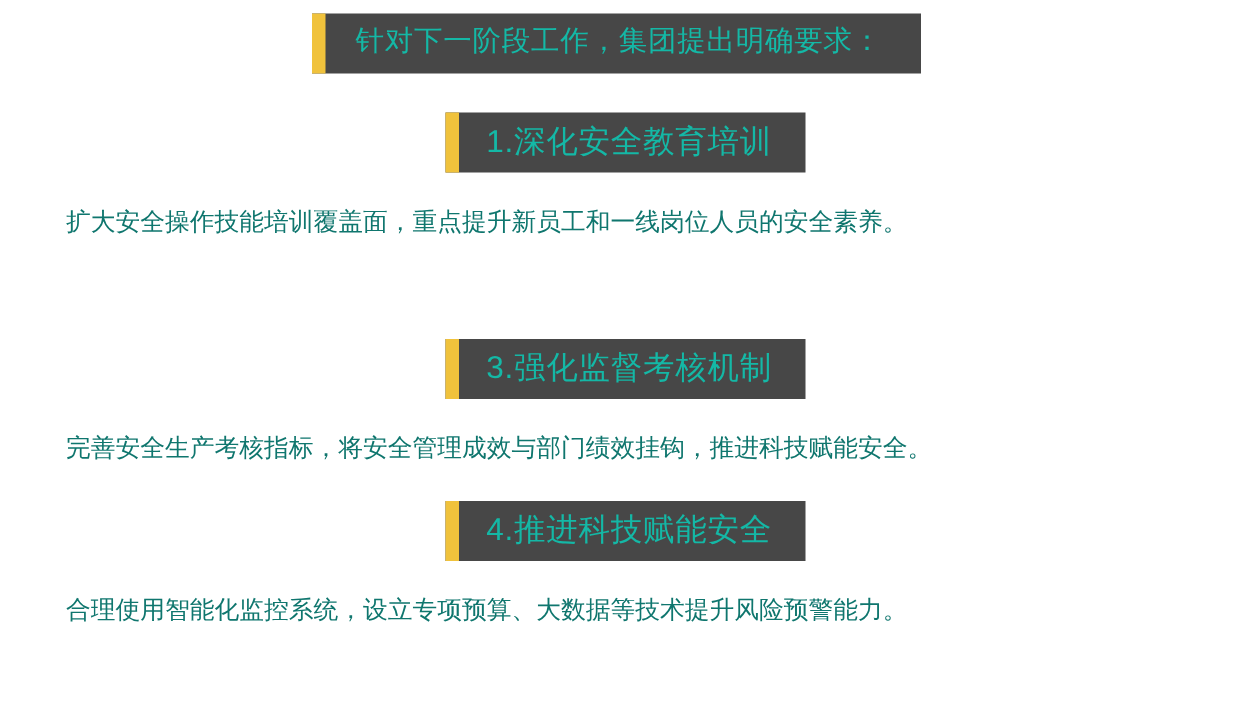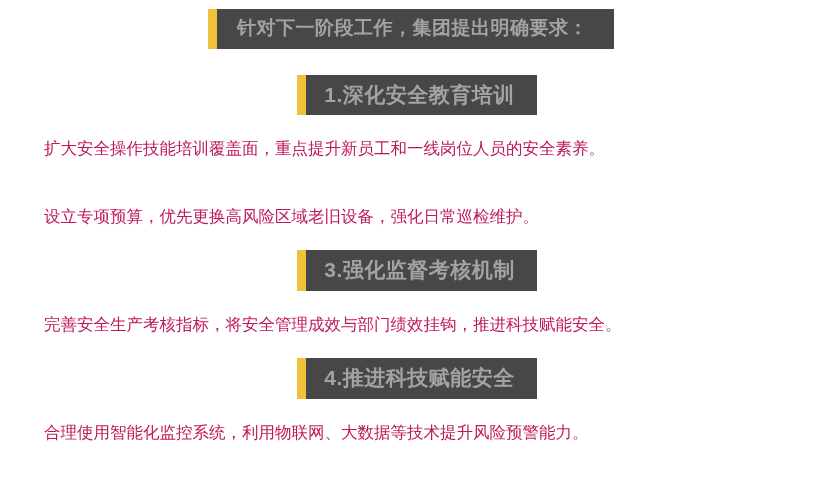--- a/index.html
+++ b/index.html
@@ -19,22 +19,22 @@
     width: 822px;
     height: 482px;
     box-sizing: border-box;
   }
 
   
   .banner {
     display: inline-flex;
     align-items: center;
     background: #474747;
-    color: #a3a3a3;
-    font-weight: bold;
+    color: #14b8a6;
+    font-weight: normal;
     letter-spacing: 0.5px;
     box-sizing: border-box;
     border-left: 9px solid #f0c23c;
     padding: 7px 22px 8px 18px;
     line-height: 1.2;
     white-space: nowrap;
   }
   .banner-main {
     font-size: 19px;
     padding: 8px 26px 9px 20px;
@@ -47,21 +47,21 @@
     display: flex;
     justify-content: center;
   }
 
   .main-banner-row {
     margin-top: 9px;
   }
 
   .body-text {
     font-size: 16.5px;
-    color: #be185d;
+    color: #0f766e;
     line-height: 1.5;
     padding-left: 44px;
     padding-right: 30px;
     white-space: nowrap;
   }
 
   
   .gap-a { height: 26px; }   
   .gap-b { height: 21px; }   
   .gap-c { height: 22px; }   
@@ -84,31 +84,30 @@
 
   <div class="row">
     <div class="banner banner-sub sub-offset-1">1.深化安全教育培训</div>
   </div>
   <div class="gap-b"></div>
   <div class="body-text">扩大安全操作技能培训覆盖面，重点提升新员工和一线岗位人员的安全素养。</div>
 
   <div class="gap-c"></div>
 
   <div class="gap-b"></div>
-  <div class="body-text">设立专项预算，优先更换高风险区域老旧设备，强化日常巡检维护。</div>
 
   <div class="gap-c"></div>
 
   <div class="row">
     <div class="banner banner-sub sub-offset-3">3.强化监督考核机制</div>
   </div>
   <div class="gap-b"></div>
   <div class="body-text">完善安全生产考核指标，将安全管理成效与部门绩效挂钩，推进科技赋能安全。</div>
 
   <div class="gap-c"></div>
 
   <div class="row">
     <div class="banner banner-sub sub-offset-4">4.推进科技赋能安全</div>
   </div>
   <div class="gap-b"></div>
-  <div class="body-text">合理使用智能化监控系统，利用物联网、大数据等技术提升风险预警能力。</div>
+  <div class="body-text">合理使用智能化监控系统，设立专项预算、大数据等技术提升风险预警能力。</div>
 
 </div>
 
 </body></html>

